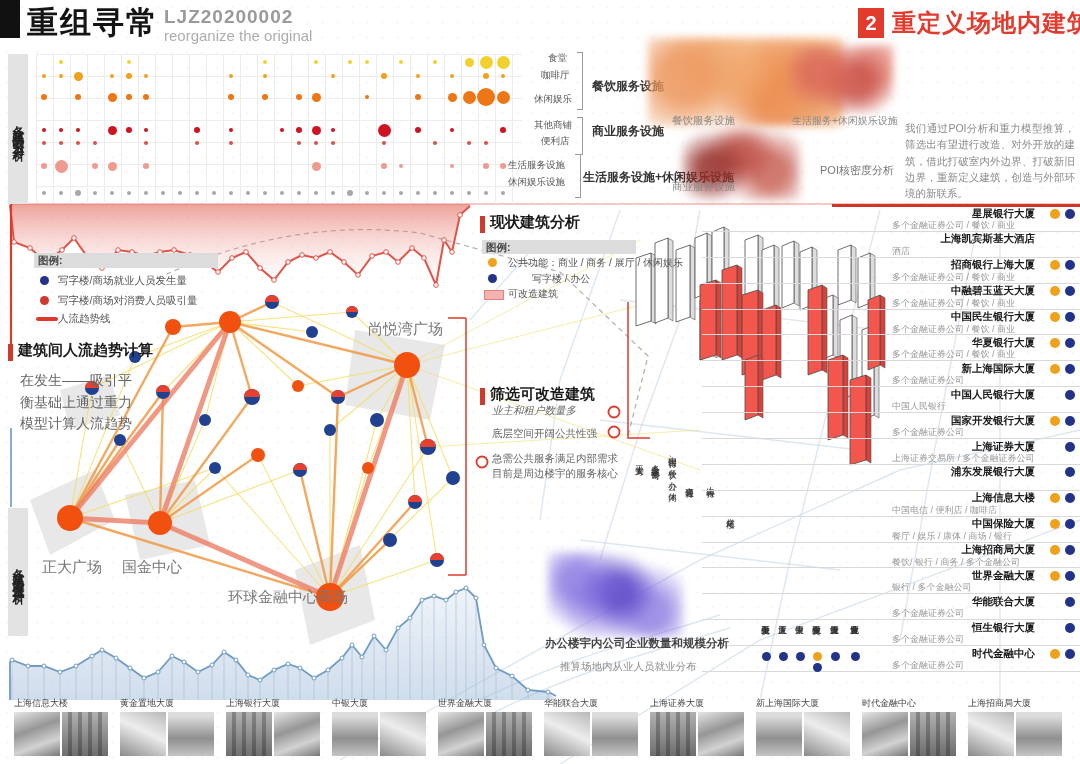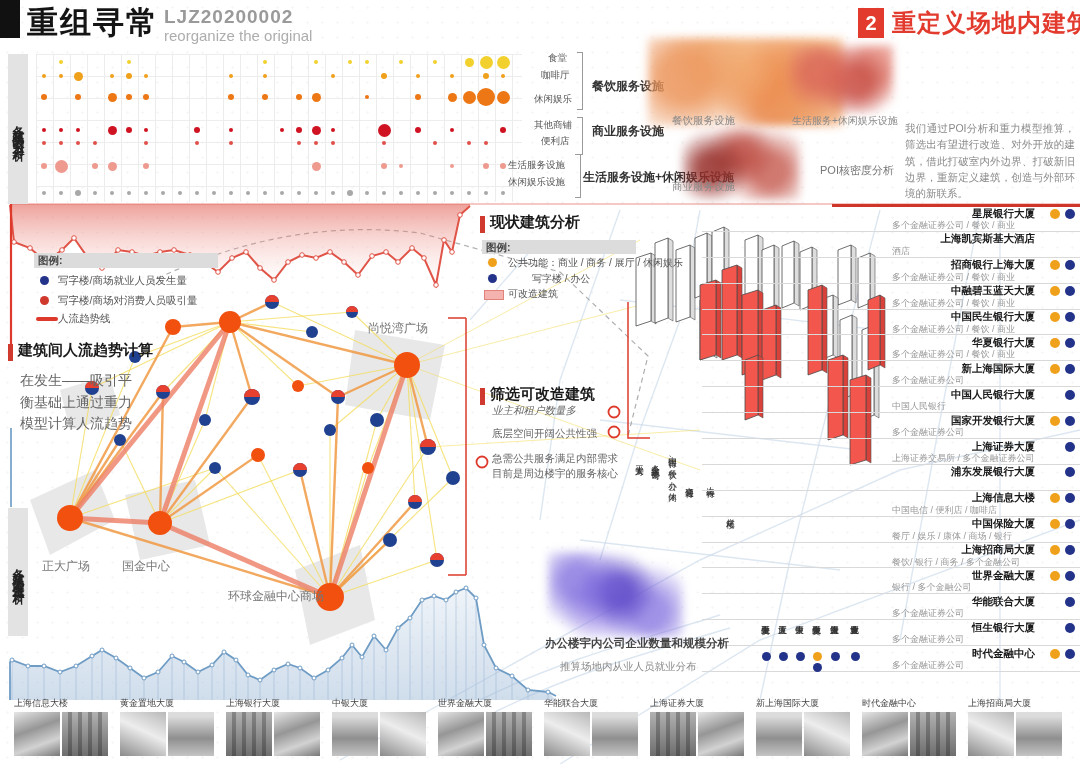--- a/index.html
+++ b/index.html
@@ -35,21 +35,21 @@
   .blob{position:absolute;filter:blur(4px);}
   .heat-label{position:absolute;font-size:10.5px;color:#8a8a8a;white-space:nowrap;}
   
   .legend-bar{position:absolute;background:#dcdcdc;font-size:10.5px;font-weight:bold;color:#444;
     padding-left:4px;line-height:15px;}
   .li-dot{position:absolute;border-radius:50%;}
   .li-text{position:absolute;font-size:10.5px;color:#555;white-space:nowrap;}
   .sec-bar{position:absolute;width:5px;height:17px;background:#d0392e;}
   .sec-title{position:absolute;font-size:15px;font-weight:bold;color:#1a1a1a;white-space:nowrap;}
   .sec-body{position:absolute;font-size:14px;color:#666;line-height:1.55;}
-  .net-label{position:absolute;font-size:12px;color:#777;white-space:nowrap;text-align:right;}
+  .net-label{position:absolute;font-size:15px;color:#777;white-space:nowrap;text-align:right;}
   .vtext{writing-mode:vertical-rl;text-orientation:upright;}
   .axon-label{position:absolute;font-size:8.5px;color:#333;letter-spacing:1px;}
   
   #blist{left:702px;top:206px;width:378px;}
   .bentry{position:relative;height:25.9px;box-sizing:border-box;border-bottom:1px solid #d9d9d9;}
   .bname-row{display:flex;justify-content:flex-end;align-items:center;height:13px;padding-top:1px;}
   .bname{font-size:10.5px;font-weight:bold;color:#1a1a1a;white-space:nowrap;}
   .dotslot{width:40px;display:flex;justify-content:flex-end;gap:5px;padding-right:5px;align-items:center;}
   .ldot{width:10px;height:10px;border-radius:50%;}
   .bsub{font-size:9px;color:#999;padding-left:190px;line-height:11px;white-space:nowrap;}

